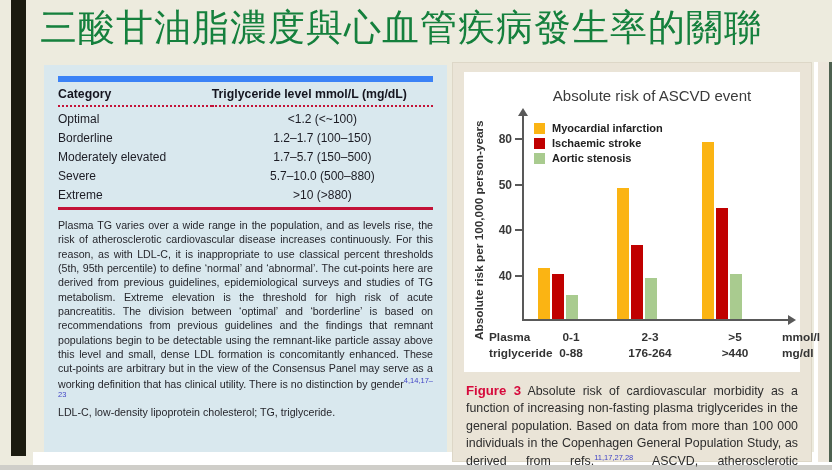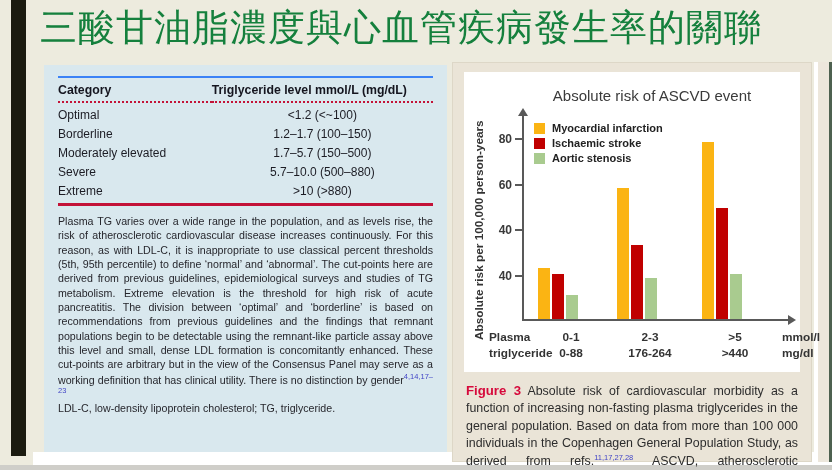--- a/index.html
+++ b/index.html
@@ -13,21 +13,21 @@
   .bottom-grey{position:absolute;left:0;right:0;bottom:0;height:5px;background:#CFCEC9;}
   .right-deco{position:absolute;top:62px;right:0;width:18px;height:400px;box-sizing:border-box;
     background:#EDE7DC;border-left:4px solid #FFFFFF;border-right:3px solid #4E6150;}
   .slide-title{position:absolute;left:40px;top:1px;width:788px;font-size:37px;line-height:1.45;
     color:#15803d;letter-spacing:1px;white-space:nowrap;}
   
   .box1{position:absolute;left:44px;top:65px;width:403px;height:387px;background:#D9E8EE;
     box-sizing:border-box;padding:11px 14px 8px;overflow:hidden;}
   .box1 h3{margin:0 0 6px;font-size:13.5px;line-height:1.3;color:#15151F;font-weight:bold;}
   .box1 h3 .boxlabel{color:#D6093B;margin-right:13px;}
-  table.tg{width:100%;border-collapse:collapse;border-top:2px solid #3b82f6;}
+  table.tg{width:100%;border-collapse:collapse;border-top:6px solid #3b82f6;}
   table.tg th{text-align:left;font-size:12.3px;color:#15151F;padding:5px 0 4px;
     border-bottom:2px dotted #C31237;}
   table.tg th.lvlh{width:59%;}
   table.tg td{font-size:12px;color:#1C1C24;padding:2.5px 0;}
   table.tg td.lvl{text-align:center;}
   table.tg tbody tr:first-child td{padding-top:5px;margin-top:30px;}
   table.tg tbody tr:last-child td{border-bottom:3px solid #C31237;padding-bottom:5px;}
   .box-text{margin:8px 0 0;font-size:10.65px;line-height:1.345;text-align:justify;color:#26262C;}
   .box-foot{margin:1px 0 0;font-size:10.65px;color:#26262C;}
   sup.ref{color:#4245C6;font-size:7.5px;}
@@ -129,21 +129,21 @@
           <div class="legend-row">
             <span class="legend-swatch" style="background: rgb(169, 203, 143);"></span>
             <span class="legend-label">Aortic stenosis</span>
           </div>
         </div>
     <div class="ytick" style="bottom: 44.4545px;"></div>
         <div class="yticklab" style="bottom: 38.4545px;">40</div>
         <div class="ytick" style="bottom: 89.9091px;"></div>
         <div class="yticklab" style="bottom: 83.9091px;">40</div>
         <div class="ytick" style="bottom: 135.364px;"></div>
-        <div class="yticklab" style="bottom: 129.364px;">60</div>
+        <div class="yticklab" style="bottom: 129.364px;">50</div>
         <div class="ytick" style="bottom: 180.818px;"></div>
         <div class="yticklab" style="bottom: 174.818px;">80</div>
         <div class="bar-group" style="left: 16px;">
           <div class="bar" style="height: 51.1364px; background: rgb(251, 180, 19);"></div>
           <div class="bar" style="height: 45.4545px; background: rgb(192, 0, 0);"></div>
           <div class="bar" style="height: 23.8636px; background: rgb(169, 203, 143);"></div>
         </div>
         <div class="bar-group" style="left: 95px;">
           <div class="bar" style="height: 130.682px; background: rgb(251, 180, 19);"></div>
           <div class="bar" style="height: 73.8636px; background: rgb(192, 0, 0);"></div>

